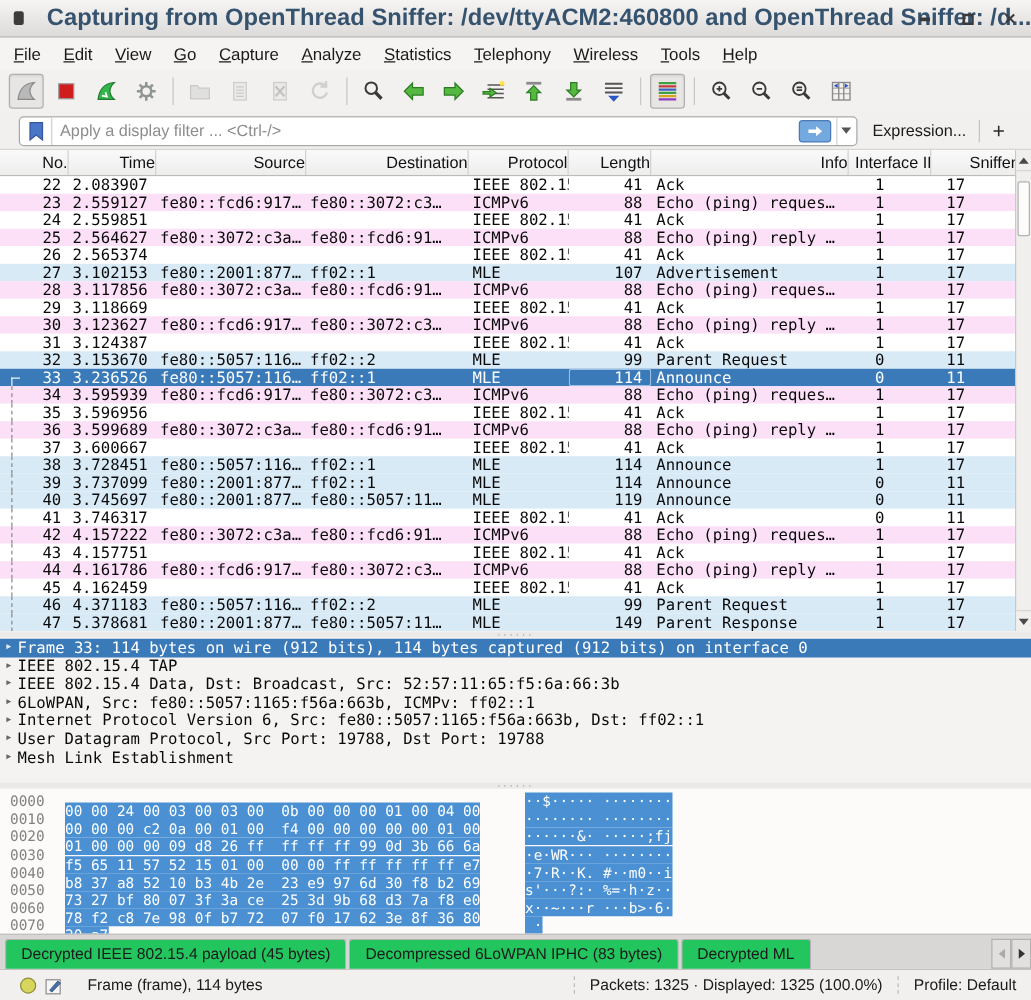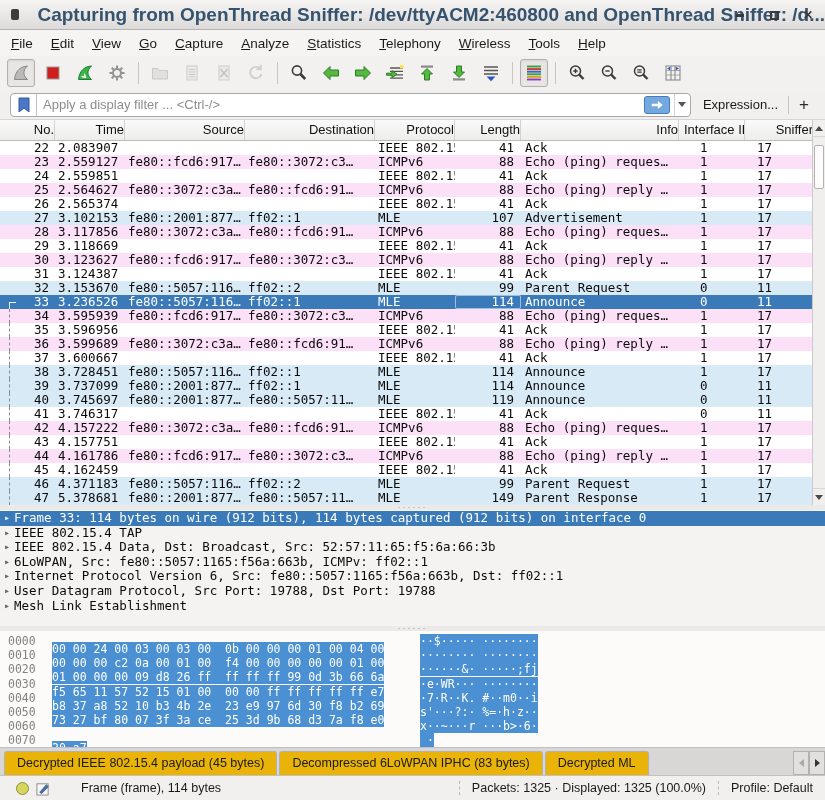--- a/index.html
+++ b/index.html
@@ -25,21 +25,21 @@
 
   
   .toolbar { height:34px; flex:0 0 34px; background:#f2f1ef; display:flex; align-items:center; padding-left:5px; }
   .tb-btn { width:28px; height:28px; margin:0 2px; display:flex; align-items:center; justify-content:center; border:1px solid transparent; border-radius:3px; }
   .tb-btn svg { width:20px; height:20px; display:block; }
   .tb-framed { border-color:#b2b0ae; background:#e8e6e4; box-shadow:inset 0 1px 2px rgba(0,0,0,.08); }
   .tb-disabled { opacity:.45; filter:grayscale(55%); }
   .tb-sep { width:1px; height:22px; background:#c9c7c5; margin:0 5px; }
 
   
-  .filterbar { height:30px; flex:0 0 30px; background:#f1f0ee; display:flex; align-items:center; padding:0 10px; border-bottom:1px solid #d8d6d4; }
+  .filterbar { height:30px; flex:0 0 30px; background:#f1f0ee; display:flex; align-items:center; padding:0 15px; border-bottom:1px solid #d8d6d4; }
   .filter-box { flex:1; height:24px; background:#fff; border:1px solid #a9a9a9; border-radius:4px; display:flex; align-items:center; overflow:hidden; }
   .fb-bookmark { width:26px; height:100%; display:flex; align-items:center; justify-content:center; border-right:1px solid #c4c4c4; }
   .fb-bookmark svg { width:14px; height:16px; }
   .filter-input { flex:1; border:none; outline:none; font-size:13px; color:#333; padding:0 6px; height:100%; font-family:"Liberation Sans",sans-serif; }
   .filter-input::placeholder { color:#8d8d8d; opacity:1; }
   .fb-apply { width:26px; height:18px; background:#74a9e0; border:1px solid #4a7ab8; border-radius:3px; margin-right:4px; display:flex; align-items:center; justify-content:center; }
   .fb-apply svg { width:14px; height:12px; }
   .fb-caret { width:16px; height:100%; display:flex; align-items:center; justify-content:center; border-left:1px solid #d4d4d4; }
   .fb-caret::after { content:""; border-left:4px solid transparent; border-right:4px solid transparent; border-top:5px solid #555; }
   .fb-expression { font-size:13px; color:#1a1a1a; margin:0 10px 0 12px; white-space:nowrap; }
@@ -98,32 +98,32 @@
   
   .hexpane { flex:0 0 116px; height:116px; background:#fcfbfa; font-family:"DejaVu Sans Mono", monospace; font-size:11.5px; overflow:hidden; padding-top:3px; position:relative; }
   .hxrow { height:14.2px; line-height:14.2px; position:relative; white-space:pre; }
   .hx-off { position:absolute; left:8px; color:#828282; }
   .hx-bytes { position:absolute; left:52px;margin-top:8px; }
   .hx-ascii { position:absolute; left:420px; }
   .hx-selbg { background:#4a90d2; color:#fff; }
 
   
   .btabs { flex:0 0 28px; height:28px; background:#d9d7d5; display:flex; align-items:flex-end; padding-left:4px; position:relative; border-top:1px solid #c2c0be; }
-  .btab { font-size:12.5px; color:#1a1a1a; background:#eab308; border:1px solid #b3b1af; border-bottom:none; border-radius:3px 3px 0 0; padding:4px 12px 5px; margin-right:2px; white-space:nowrap; overflow:hidden; }
+  .btab { font-size:12.5px; color:#1a1a1a; background:#22c55e; border:1px solid #b3b1af; border-bottom:none; border-radius:3px 3px 0 0; padding:4px 12px 5px; margin-right:2px; white-space:nowrap; overflow:hidden; }
   .btab.active { background:#fff; padding-top:6px; }
   .btab-scroll { position:absolute; right:0; bottom:0; height:24px; display:flex; }
   .ts-btn { width:16px; height:24px; background:#e2e0de; border:1px solid #b3b1af; display:flex; align-items:center; justify-content:center; }
   .ts-left::after { content:""; border-top:4px solid transparent; border-bottom:4px solid transparent; border-right:5px solid #aaa; }
   .ts-right::after { content:""; border-top:4px solid transparent; border-bottom:4px solid transparent; border-left:5px solid #333; }
 
   
   .statusbar { flex:1; background:#f1f0ee; border-top:1px solid #c4c2c0; display:flex; align-items:center; font-size:12.5px; color:#1a1a1a; padding:0 8px; }
   .sb-expert { width:13px; height:13px; border-radius:50%; background:#d6d65e; border:1px solid #8f8f3a; margin:0 6px 0 8px; }
   .sb-note { width:15px; height:15px; margin-right:4px; }
-  .sb-left { margin-left:27px; white-space:nowrap; }
+  .sb-left { margin-left:16px; white-space:nowrap; }
   .sb-mid { margin-left:auto; white-space:nowrap; padding:0 12px; border-left:1px dashed #bcbab8; }
   .sb-right { white-space:nowrap; padding-left:12px; border-left:1px dashed #bcbab8; margin-right:4px; }
 </style>
 </head>
 <body>
 
 <div class="window">
 
   <div class="titlebar">
     <div class="win-icon"></div>
@@ -383,21 +383,21 @@
       <span class="dots">······</span>
     </div>
 
   <div class="hexpane" id="hexpane">
       <div class="hxrow"><span class="hx-off">0000</span><span class="hx-bytes"><span class="hx-selbg">00 00 24 00 03 00 03 00  0b 00 00 00 01 00 04 00</span></span><span class="hx-ascii"><span class="hx-selbg">··$····· ········</span></span></div>
       <div class="hxrow"><span class="hx-off">0010</span><span class="hx-bytes"><span class="hx-selbg">00 00 00 c2 0a 00 01 00  f4 00 00 00 00 00 01 00</span></span><span class="hx-ascii"><span class="hx-selbg">········ ········</span></span></div>
       <div class="hxrow"><span class="hx-off">0020</span><span class="hx-bytes"><span class="hx-selbg">01 00 00 00 09 d8 26 ff  ff ff ff 99 0d 3b 66 6a</span></span><span class="hx-ascii"><span class="hx-selbg">······&amp;· ·····;fj</span></span></div>
       <div class="hxrow"><span class="hx-off">0030</span><span class="hx-bytes"><span class="hx-selbg">f5 65 11 57 52 15 01 00  00 00 ff ff ff ff ff e7</span></span><span class="hx-ascii"><span class="hx-selbg">·e·WR··· ········</span></span></div>
       <div class="hxrow"><span class="hx-off">0040</span><span class="hx-bytes"><span class="hx-selbg">b8 37 a8 52 10 b3 4b 2e  23 e9 97 6d 30 f8 b2 69</span></span><span class="hx-ascii"><span class="hx-selbg">·7·R··K. #··m0··i</span></span></div>
       <div class="hxrow"><span class="hx-off">0050</span><span class="hx-bytes"><span class="hx-selbg">73 27 bf 80 07 3f 3a ce  25 3d 9b 68 d3 7a f8 e0</span></span><span class="hx-ascii"><span class="hx-selbg">s'···?:· %=·h·z··</span></span></div>
-      <div class="hxrow"><span class="hx-off">0060</span><span class="hx-ascii"><span class="hx-selbg">x··~···r ···b&gt;·6·</span></span></div>
+      <div class="hxrow"><span class="hx-off">0060</span><span class="hx-bytes"><span class="hx-selbg">78 f2 c8 7e 98 0f b7 72  07 f0 17 62 3e 8f 36 80</span></span><span class="hx-ascii"><span class="hx-selbg">x··~···r ···b&gt;·6·</span></span></div>
       <div class="hxrow"><span class="hx-off">0070</span><span class="hx-bytes"><span class="hx-selbg">20 a7</span></span><span class="hx-ascii"><span class="hx-selbg"> ·</span></span></div>
     </div>
 
   <div class="btabs" id="btabs">
       <div class="btab">Decrypted IEEE 802.15.4 payload (45 bytes)</div>
       <div class="btab">Decompressed 6LoWPAN IPHC (83 bytes)</div>
       <div class="btab">Decrypted ML</div>
       <div class="btab-scroll">
       <div class="ts-btn ts-left"></div>
       <div class="ts-btn ts-right"></div>

